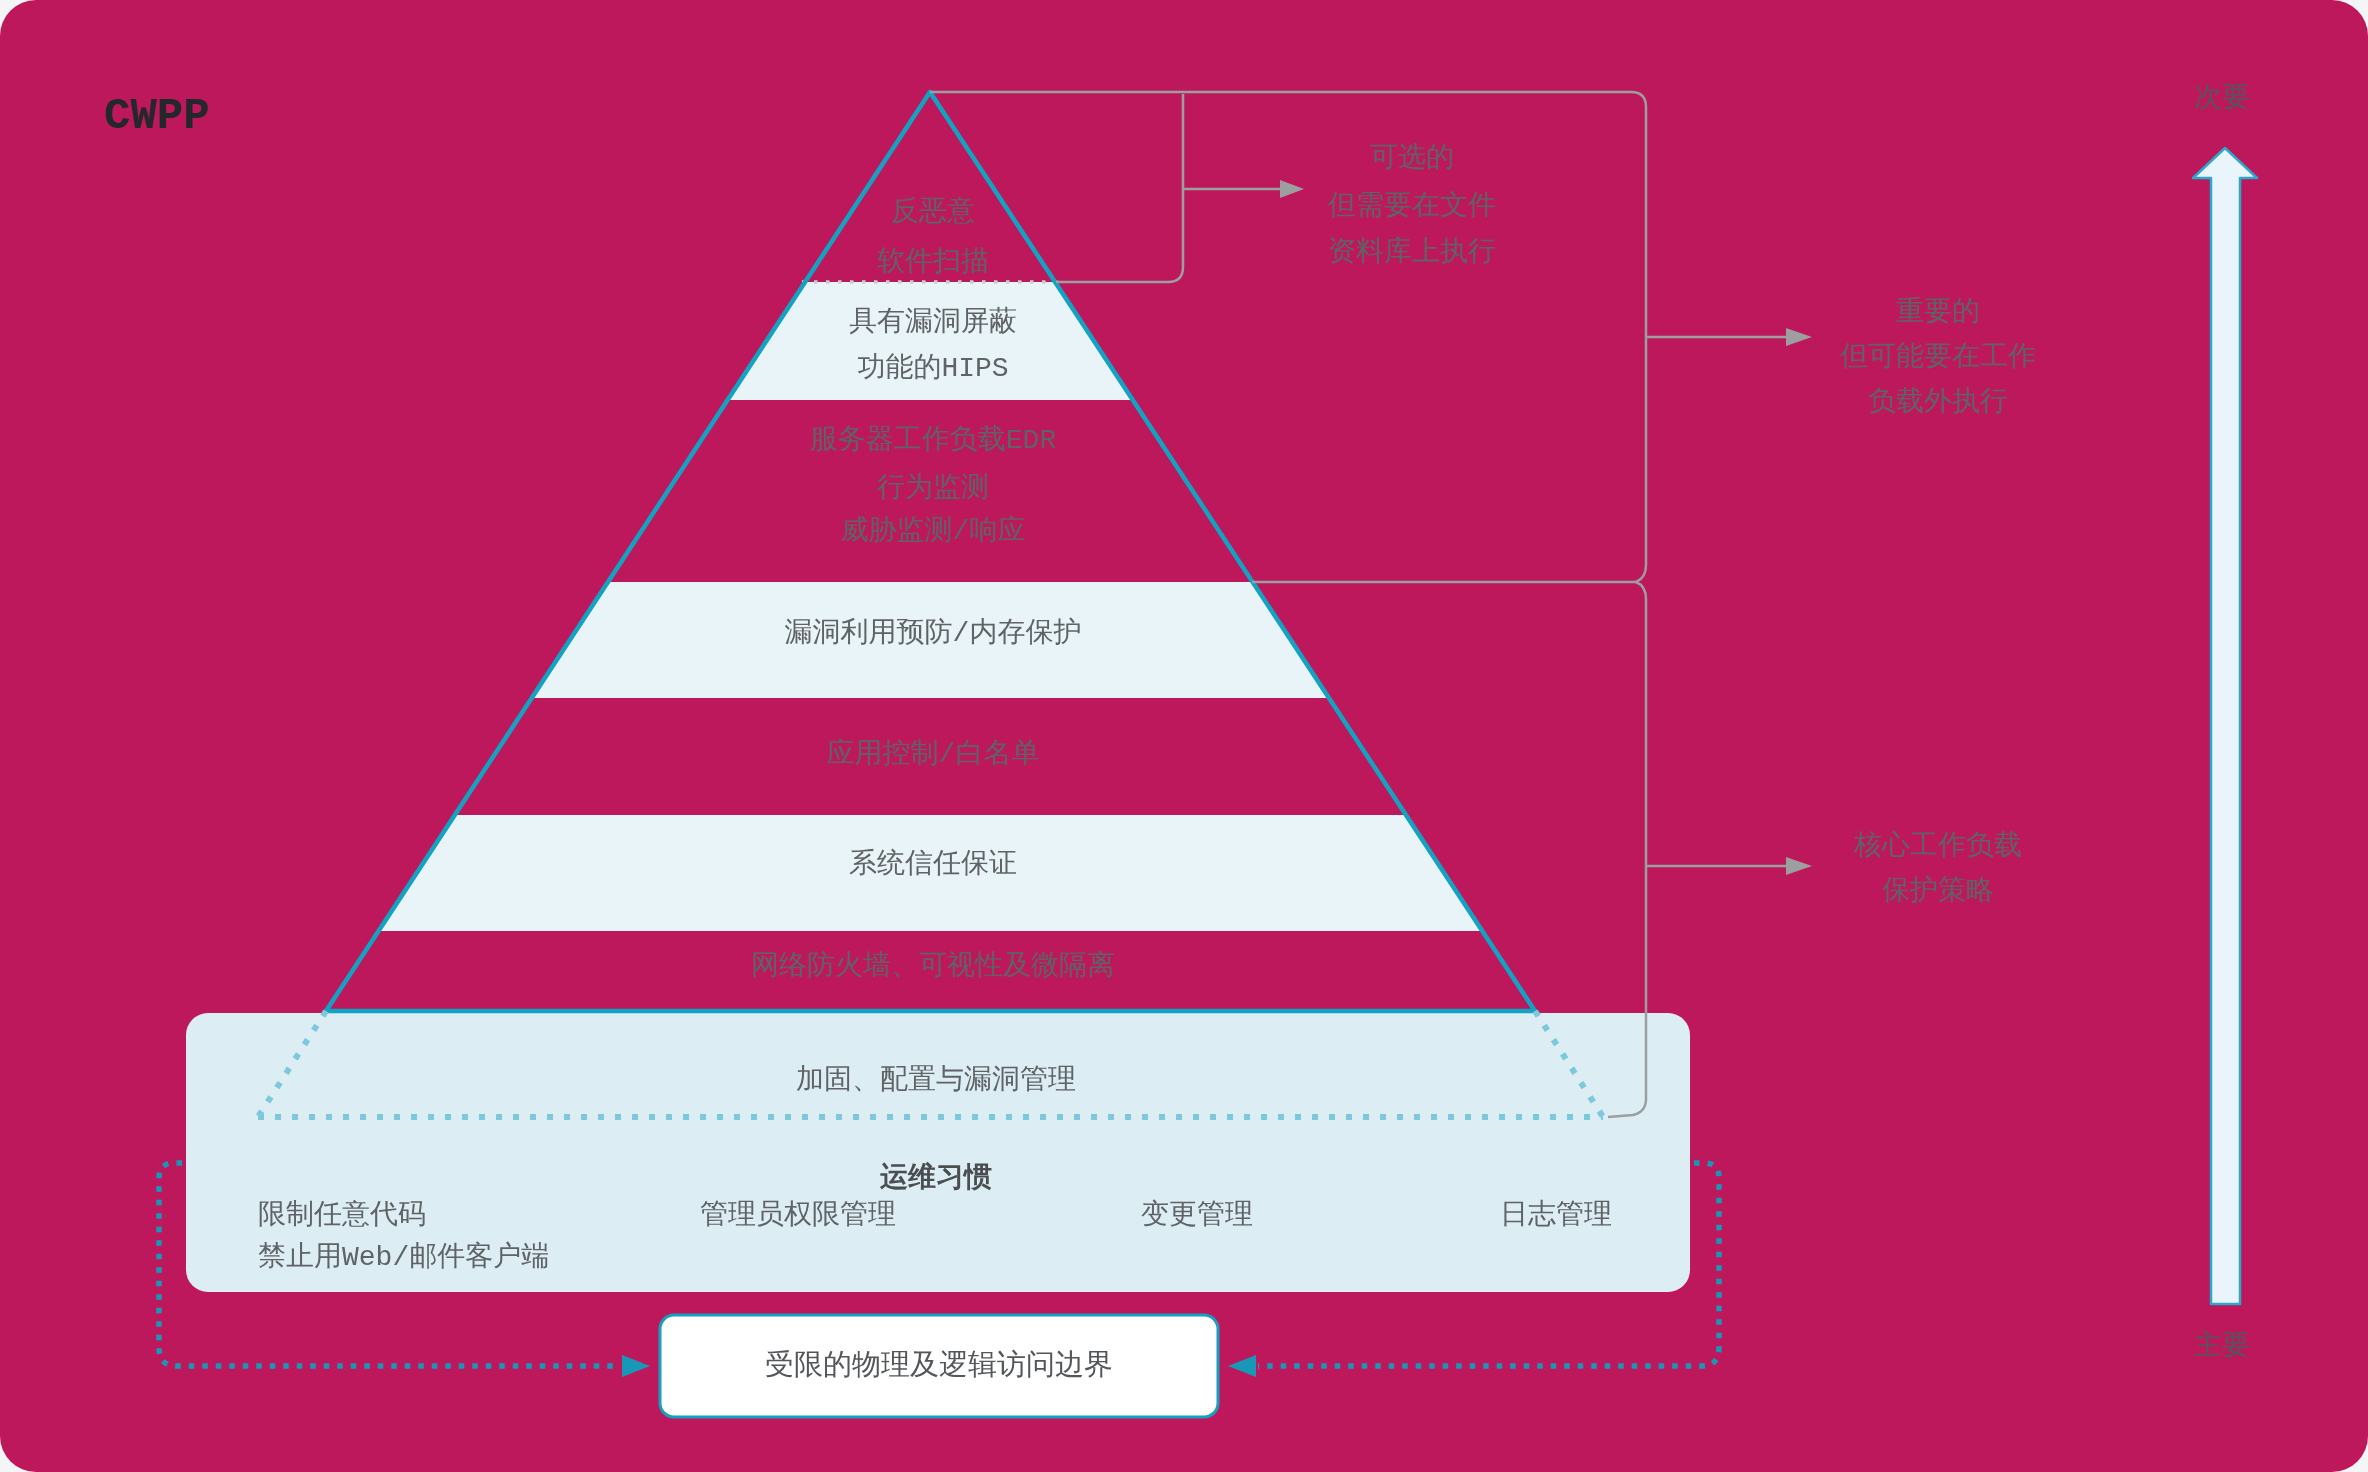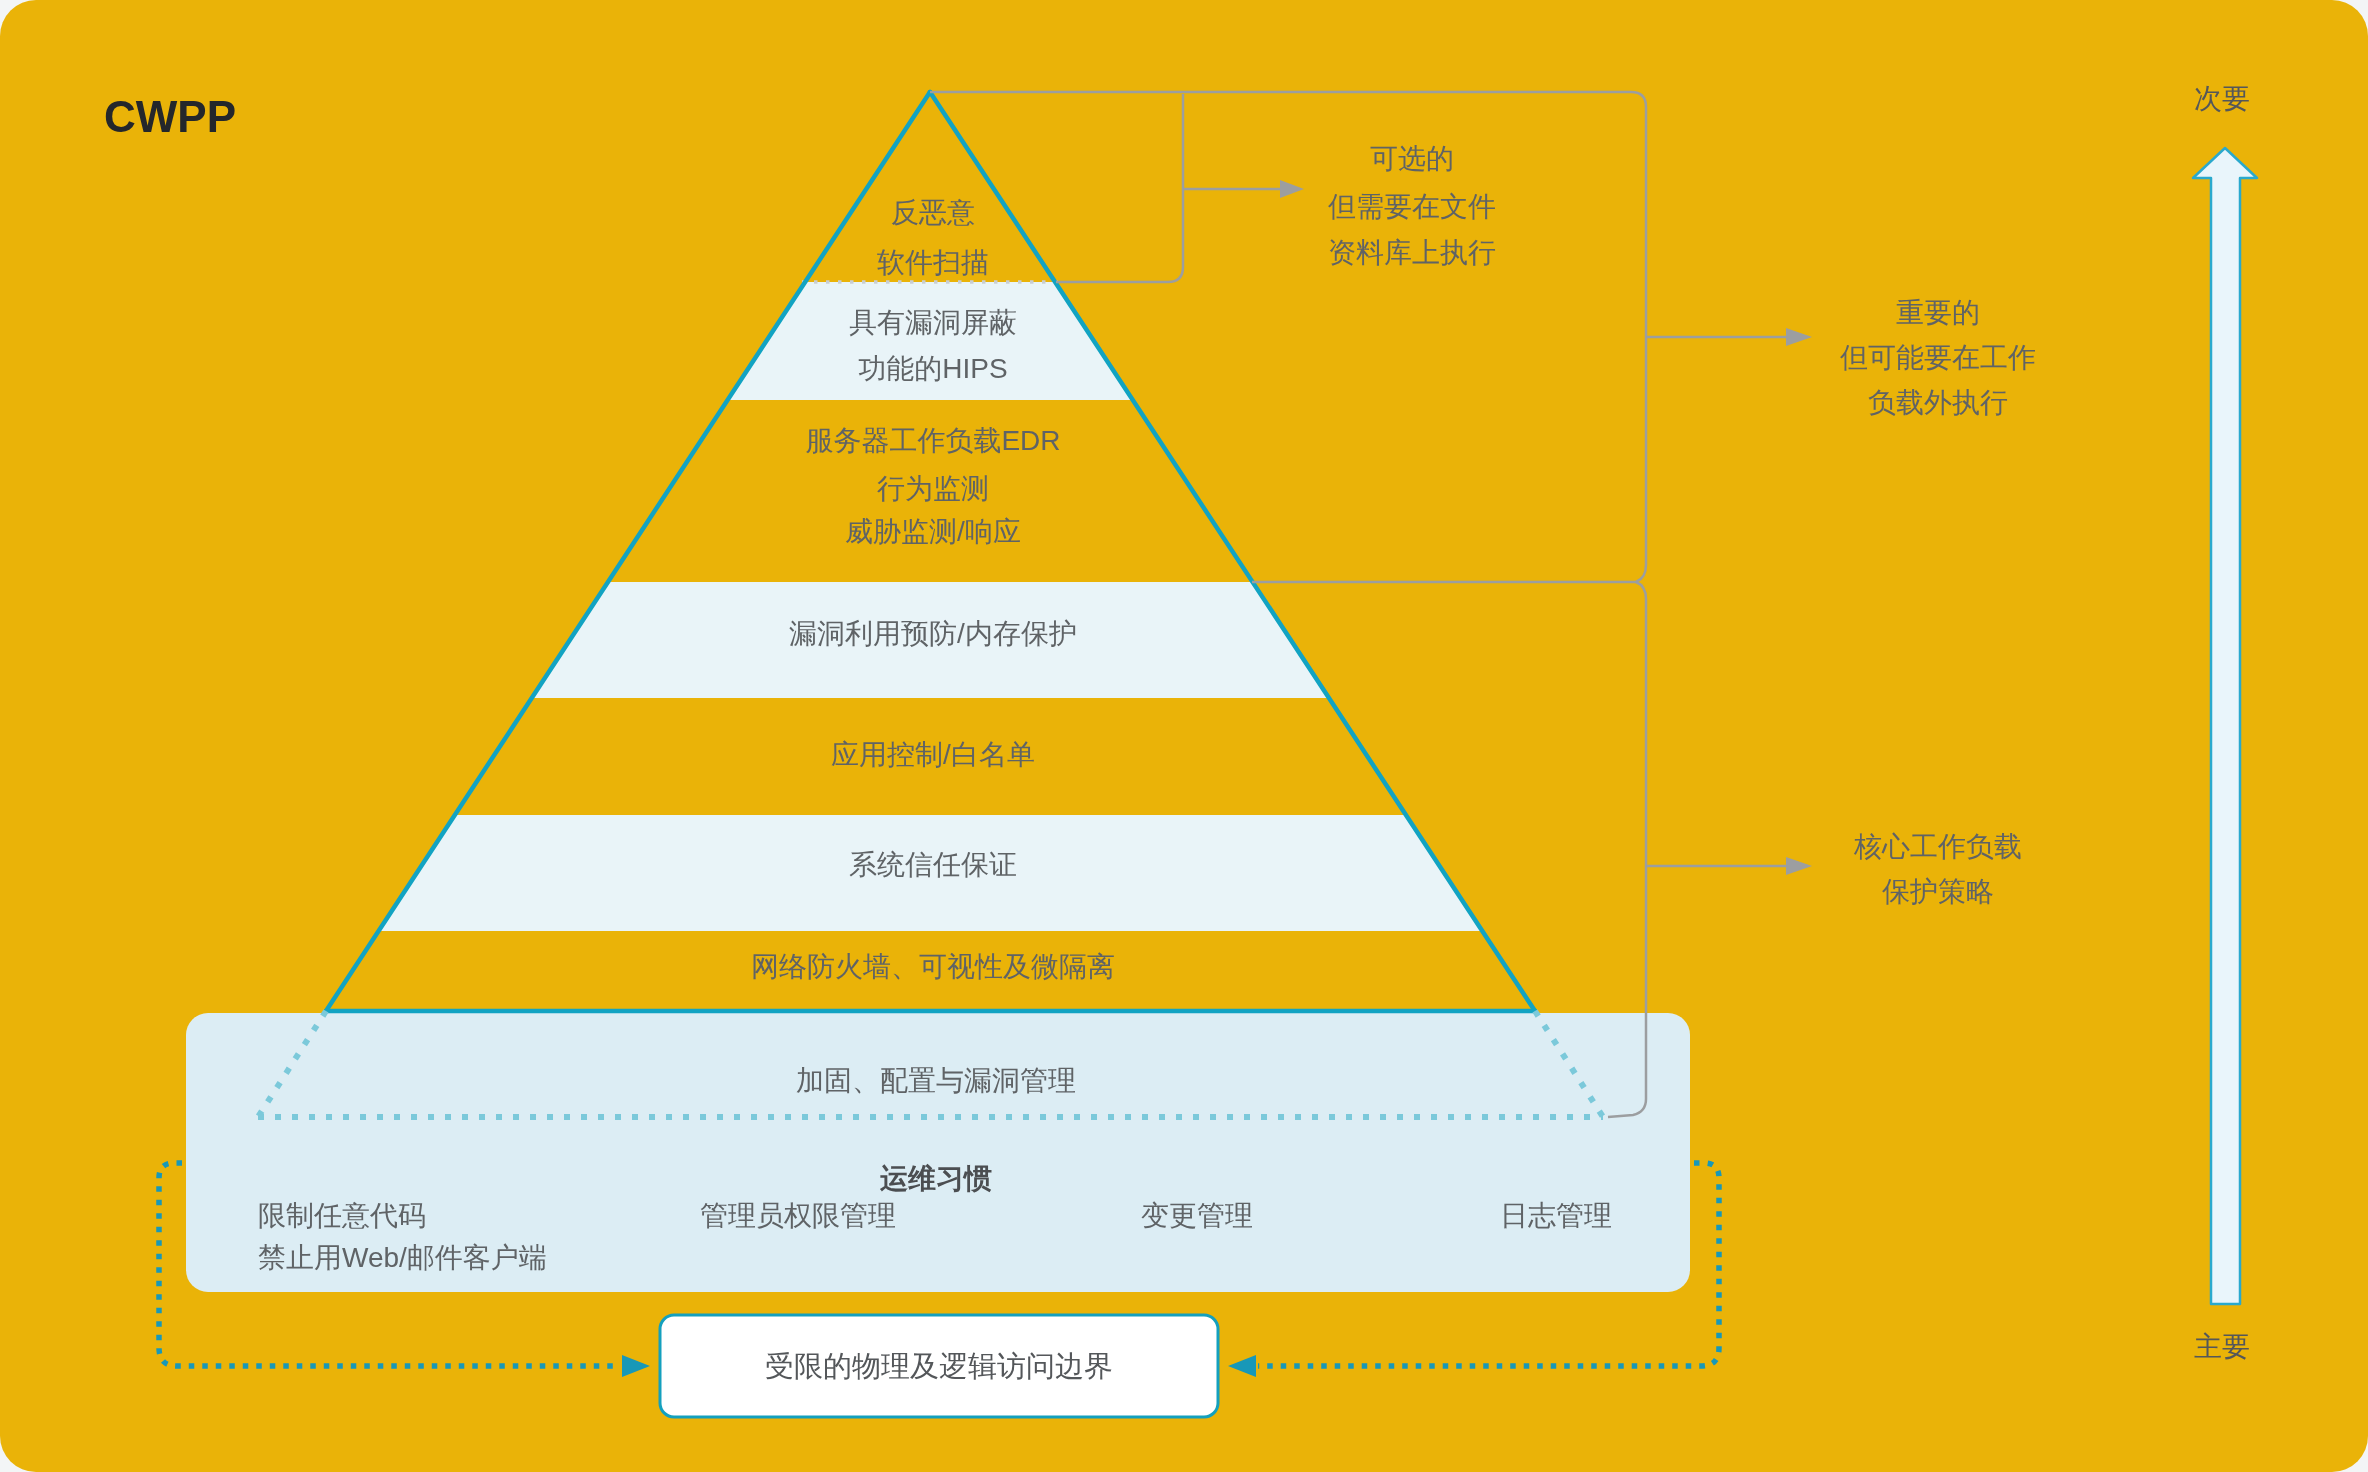--- a/index.html
+++ b/index.html
@@ -1,19 +1,19 @@
 <!DOCTYPE html>
 <html><head>
 <meta charset="utf-8">
 <style>
   html,body { margin:0; padding:0; background:#f3f5f6; }
   .stage {
     position:relative; width:2368px; height:1472px;
-    background:#eab308; border-radius:36px; overflow:hidden;
-    font-family:Liberation Sans, sans-serif;
+    background:#be185d; border-radius:36px; overflow:hidden;
+    font-family:Liberation Mono, monospace;
   }
   svg { position:absolute; inset:0; }
   text { fill:#5f6366; }
   .cwpp       { font-size:44px; font-weight:700; fill:#24272b; }
   .layer-text { font-size:28px; }
   .anno-text  { font-size:28px; }
   .ops-title  { font-size:28px; font-weight:700; fill:#4b4e51; }
   .ops-item   { font-size:28px; }
   .box-label  { font-size:29px; fill:#54575a; }
   .axis-label { font-size:28px; fill:#54575a; }

